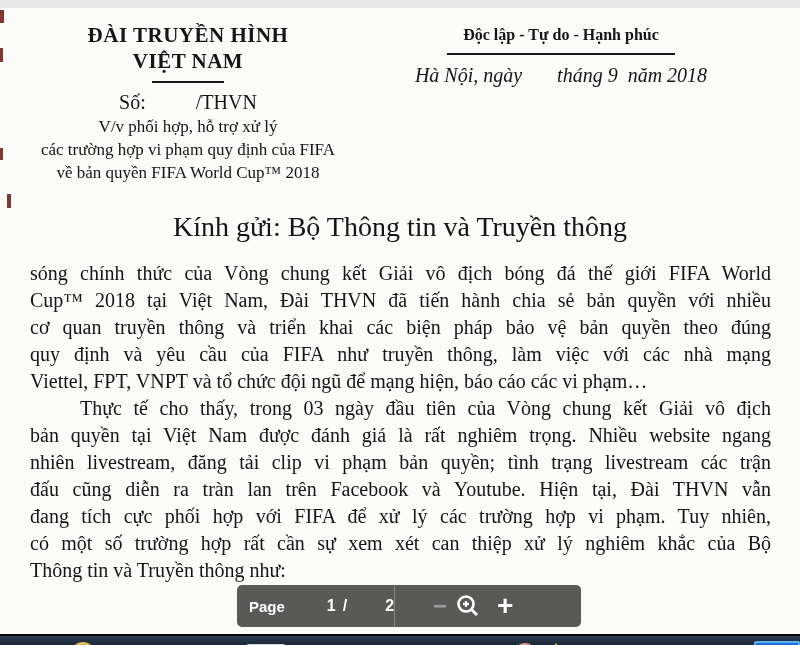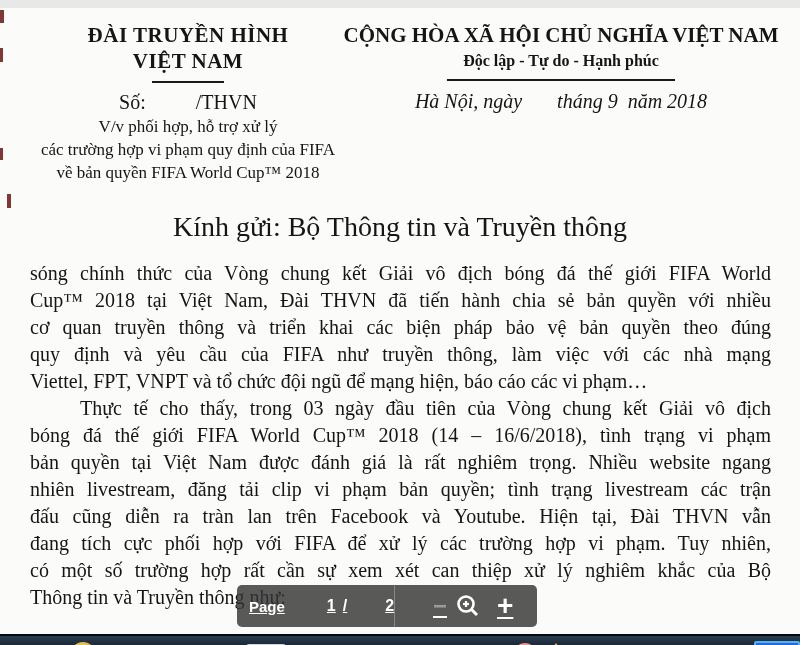--- a/index.html
+++ b/index.html
@@ -27,23 +27,23 @@
   .body-text{position:absolute;left:30px;top:252px;width:741px;font-size:20px;}
   .jline{
     line-height:27px;height:27px;overflow:hidden;
     text-align:justify;text-align-last:justify;
   }
   .jline.end{text-align-last:left;}
   .jline.indent{text-indent:50px;}
 
   
   .toolbar{
-    position:absolute;left:237px;top:577px;width:300px;height:42px;
+    position:absolute;left:237px;top:577px;width:344px;height:42px;
     background:rgba(52,52,52,.82);border-radius:5px;display:flex;align-items:center;
-    font-family:"Liberation Sans","DejaVu Sans",sans-serif;color:#fff;text-decoration:underline;
+    font-family:"Liberation Sans","DejaVu Sans",sans-serif;color:#fff;
   }
   .tb-left{display:flex;align-items:center;width:157px;height:100%;}
   .tb-page-label{margin-left:12px;font-size:15px;font-weight:bold;}
   .tb-cur{margin-left:42px;font-size:16px;font-weight:bold;background:none;border:none;color:#fff;padding:0;}
   .tb-sep{margin-left:7px;font-size:16px;font-weight:bold;}
   .tb-total{margin-left:38px;font-size:16px;font-weight:bold;}
   .tb-divider{width:1px;height:100%;background:rgba(255,255,255,.28);}
   .tb-right{display:flex;align-items:center;flex:1;height:100%;}
   .tb-btn{background:none;border:none;padding:0;cursor:pointer;line-height:1;}
   .tb-minus{margin-left:38px;color:#9a9a9a;font-size:24px;font-weight:bold;}
@@ -95,39 +95,37 @@
     <div class="org-line">ĐÀI TRUYỀN HÌNH</div>
     <div class="org-line">VIỆT NAM</div>
     <div class="rule-small"></div>
     <div class="so-line pre">Số:          /THVN</div>
     <div class="subject-line">V/v phối hợp, hỗ trợ xử lý</div>
     <div class="subject-line">các trường hợp vi phạm quy định của FIFA</div>
     <div class="subject-line">về bản quyền FIFA World Cup™ 2018</div>
   </div>
 
   <div class="header-right">
-    <div class="motto-1">CỘNG HÒA XÃ HỘI CHỦ NGHĨA VIỆT NAM</div>
     <div class="motto-2">Độc lập - Tự do - Hạnh phúc</div>
     <div class="rule-med"></div>
     <div class="date-line pre">Hà Nội, ngày       tháng 9  năm 2018</div>
   </div>
 
   <div class="salutation">Kính gửi: Bộ Thông tin và Truyền thông</div>
 
   <div class="body-text">
     <div class="para">
       <div class="jline">sóng chính thức của Vòng chung kết Giải vô địch bóng đá thế giới FIFA World</div>
       <div class="jline">Cup™ 2018 tại Việt Nam, Đài THVN đã tiến hành chia sẻ bản quyền với nhiều</div>
       <div class="jline">cơ quan truyền thông và triển khai các biện pháp bảo vệ bản quyền theo đúng</div>
       <div class="jline">quy định và yêu cầu của FIFA như truyền thông, làm việc với các nhà mạng</div>
       <div class="jline end">Viettel, FPT, VNPT và tổ chức đội ngũ để mạng hiện, báo cáo các vi phạm…</div>
     </div>
     <div class="para">
       <div class="jline indent">Thực tế cho thấy, trong 03 ngày đầu tiên của Vòng chung kết Giải vô địch</div>
-      <div class="jline">bóng đá thế giới FIFA World Cup™ 2018 (14 – 16/6/2018), tình trạng vi phạm</div>
       <div class="jline">bản quyền tại Việt Nam được đánh giá là rất nghiêm trọng. Nhiều website ngang</div>
       <div class="jline">nhiên livestream, đăng tải clip vi phạm bản quyền; tình trạng livestream các trận</div>
       <div class="jline">đấu cũng diễn ra tràn lan trên Facebook và Youtube. Hiện tại, Đài THVN vẫn</div>
       <div class="jline">đang tích cực phối hợp với FIFA để xử lý các trường hợp vi phạm. Tuy nhiên,</div>
       <div class="jline">có một số trường hợp rất cần sự xem xét can thiệp xử lý nghiêm khắc của Bộ</div>
       <div class="jline end">Thông tin và Truyền thông như:</div>
     </div>
   </div>
 
   <div class="toolbar">

